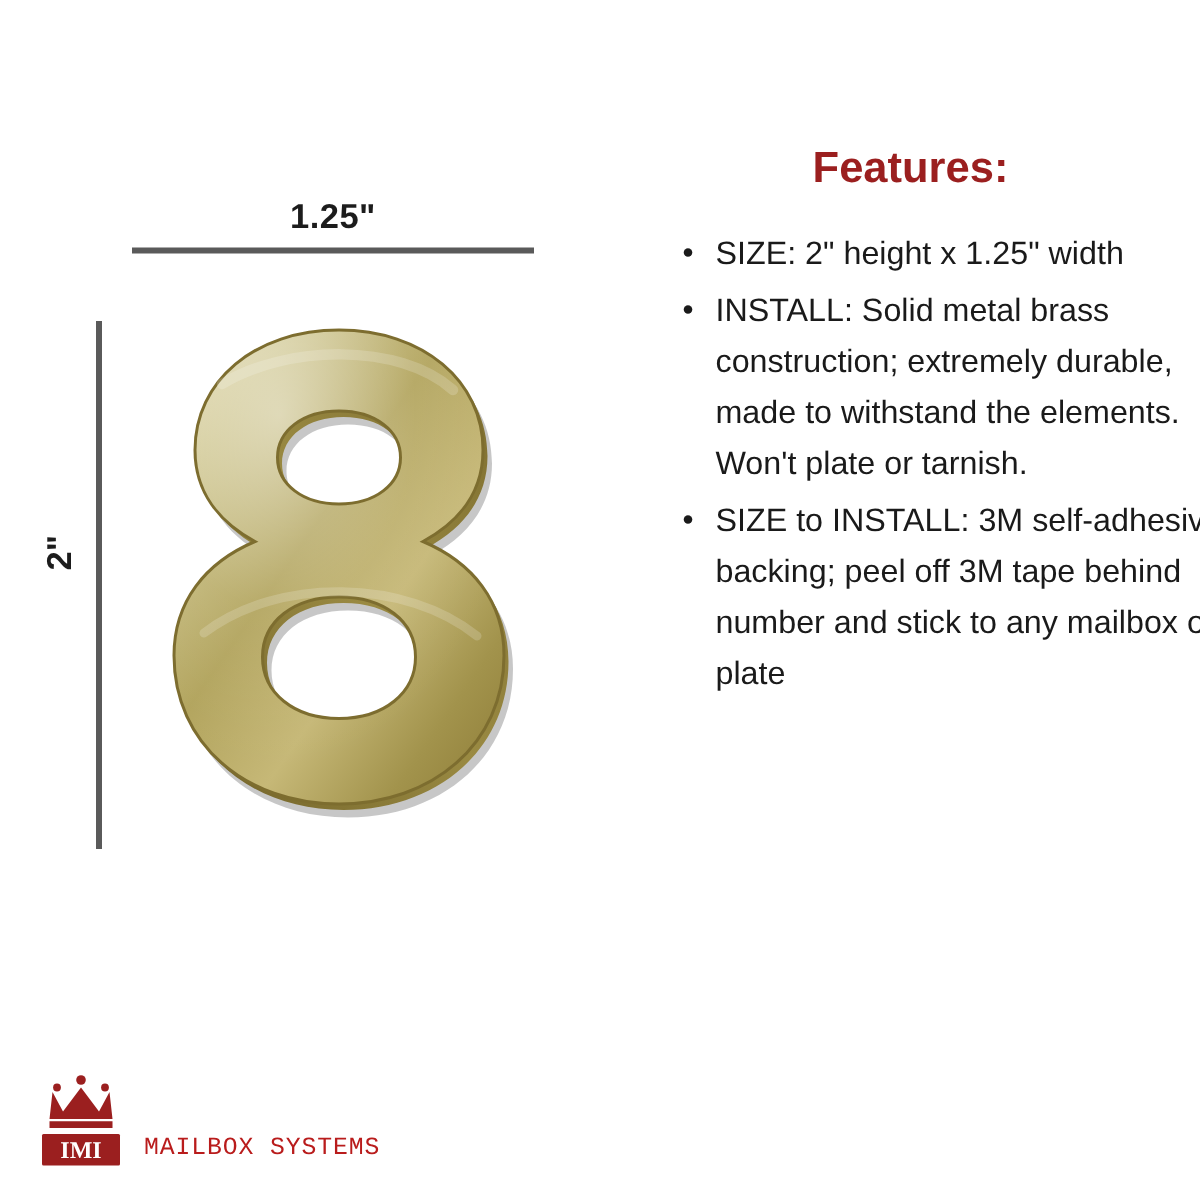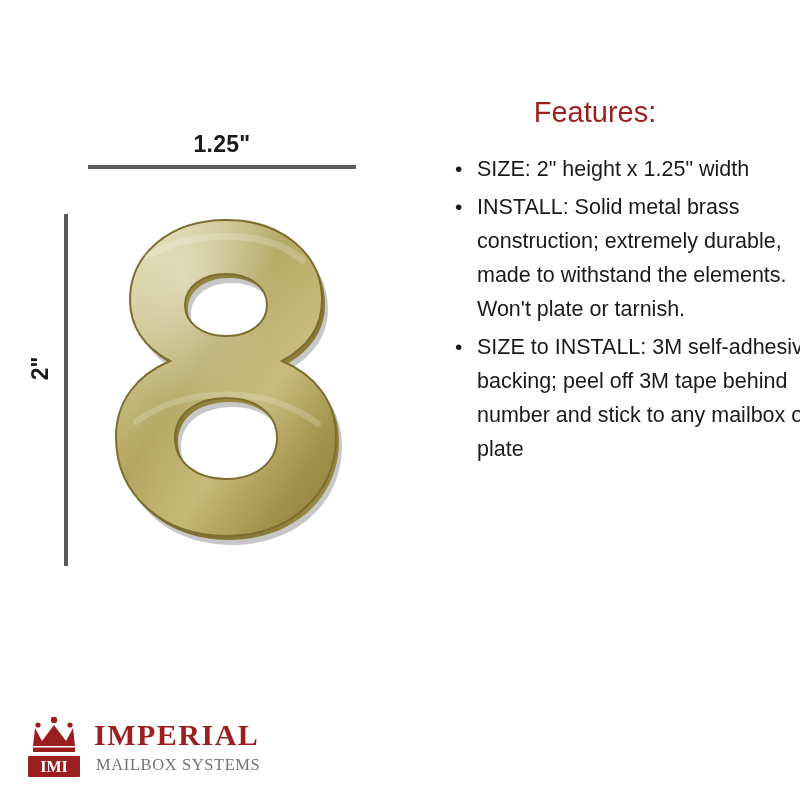--- a/index.html
+++ b/index.html
@@ -91,26 +91,26 @@
   .features-panel {
     position: absolute;
     left: 425px;
     top: 0;
     width: 360px;
     height: 690px;
   }
   .features-title {
     margin: 0;
     position: absolute;
-    left: 0;
+    left: 12px;
     top: 96px;
     width: 340px;
     text-align: center;
     font-size: 29px;
-    font-weight: normal;
+    font-weight: bold;
     color: #9b1f1f;
   }
   .features-list {
     position: absolute;
     left: 20px;
     top: 152px;
     width: 340px;
     margin: 0;
     padding: 0 0 0 32px;
     list-style: none;
@@ -158,22 +158,22 @@
     letter-spacing: 1.5px;
     color: #9b1f1f;
     font-family: "Liberation Serif", serif;
   }
   .logo-sub {
     position: absolute;
     left: 74px;
     top: 41px;
     font-size: 16.5px;
     letter-spacing: 0.6px;
-    color: #737373;
-    font-family: Liberation Serif, serif;
+    color: #b91c1c;
+    font-family: Liberation Mono, monospace;
   }
 </style>
 </head>
 <body>
 
 <div class="page">
 
   <div class="product-panel">
 
     <div class="dim-top-label">1.25"</div>
@@ -267,17 +267,16 @@
         <circle cx="48" cy="9" r="2.6"></circle>
         <path d="M13 12 L20 25 L32 9 L44 25 L51 12 L53 30 L11 30 Z"></path>
         <rect x="11" y="31.5" width="42" height="4.5"></rect>
       </g>
 
       <g fill="#9b1f1f">
         <rect x="6" y="40" width="52" height="21" rx="1"></rect>
       </g>
       <text x="32" y="56" text-anchor="middle" font-family="Liberation Serif, serif" font-size="16" font-weight="bold" fill="#ffffff">IMI</text>
     </svg>
-    <div class="logo-imperial">IMPERIAL</div>
     <div class="logo-sub">MAILBOX SYSTEMS</div>
   </div>
 
 </div>
 
 </body></html>

